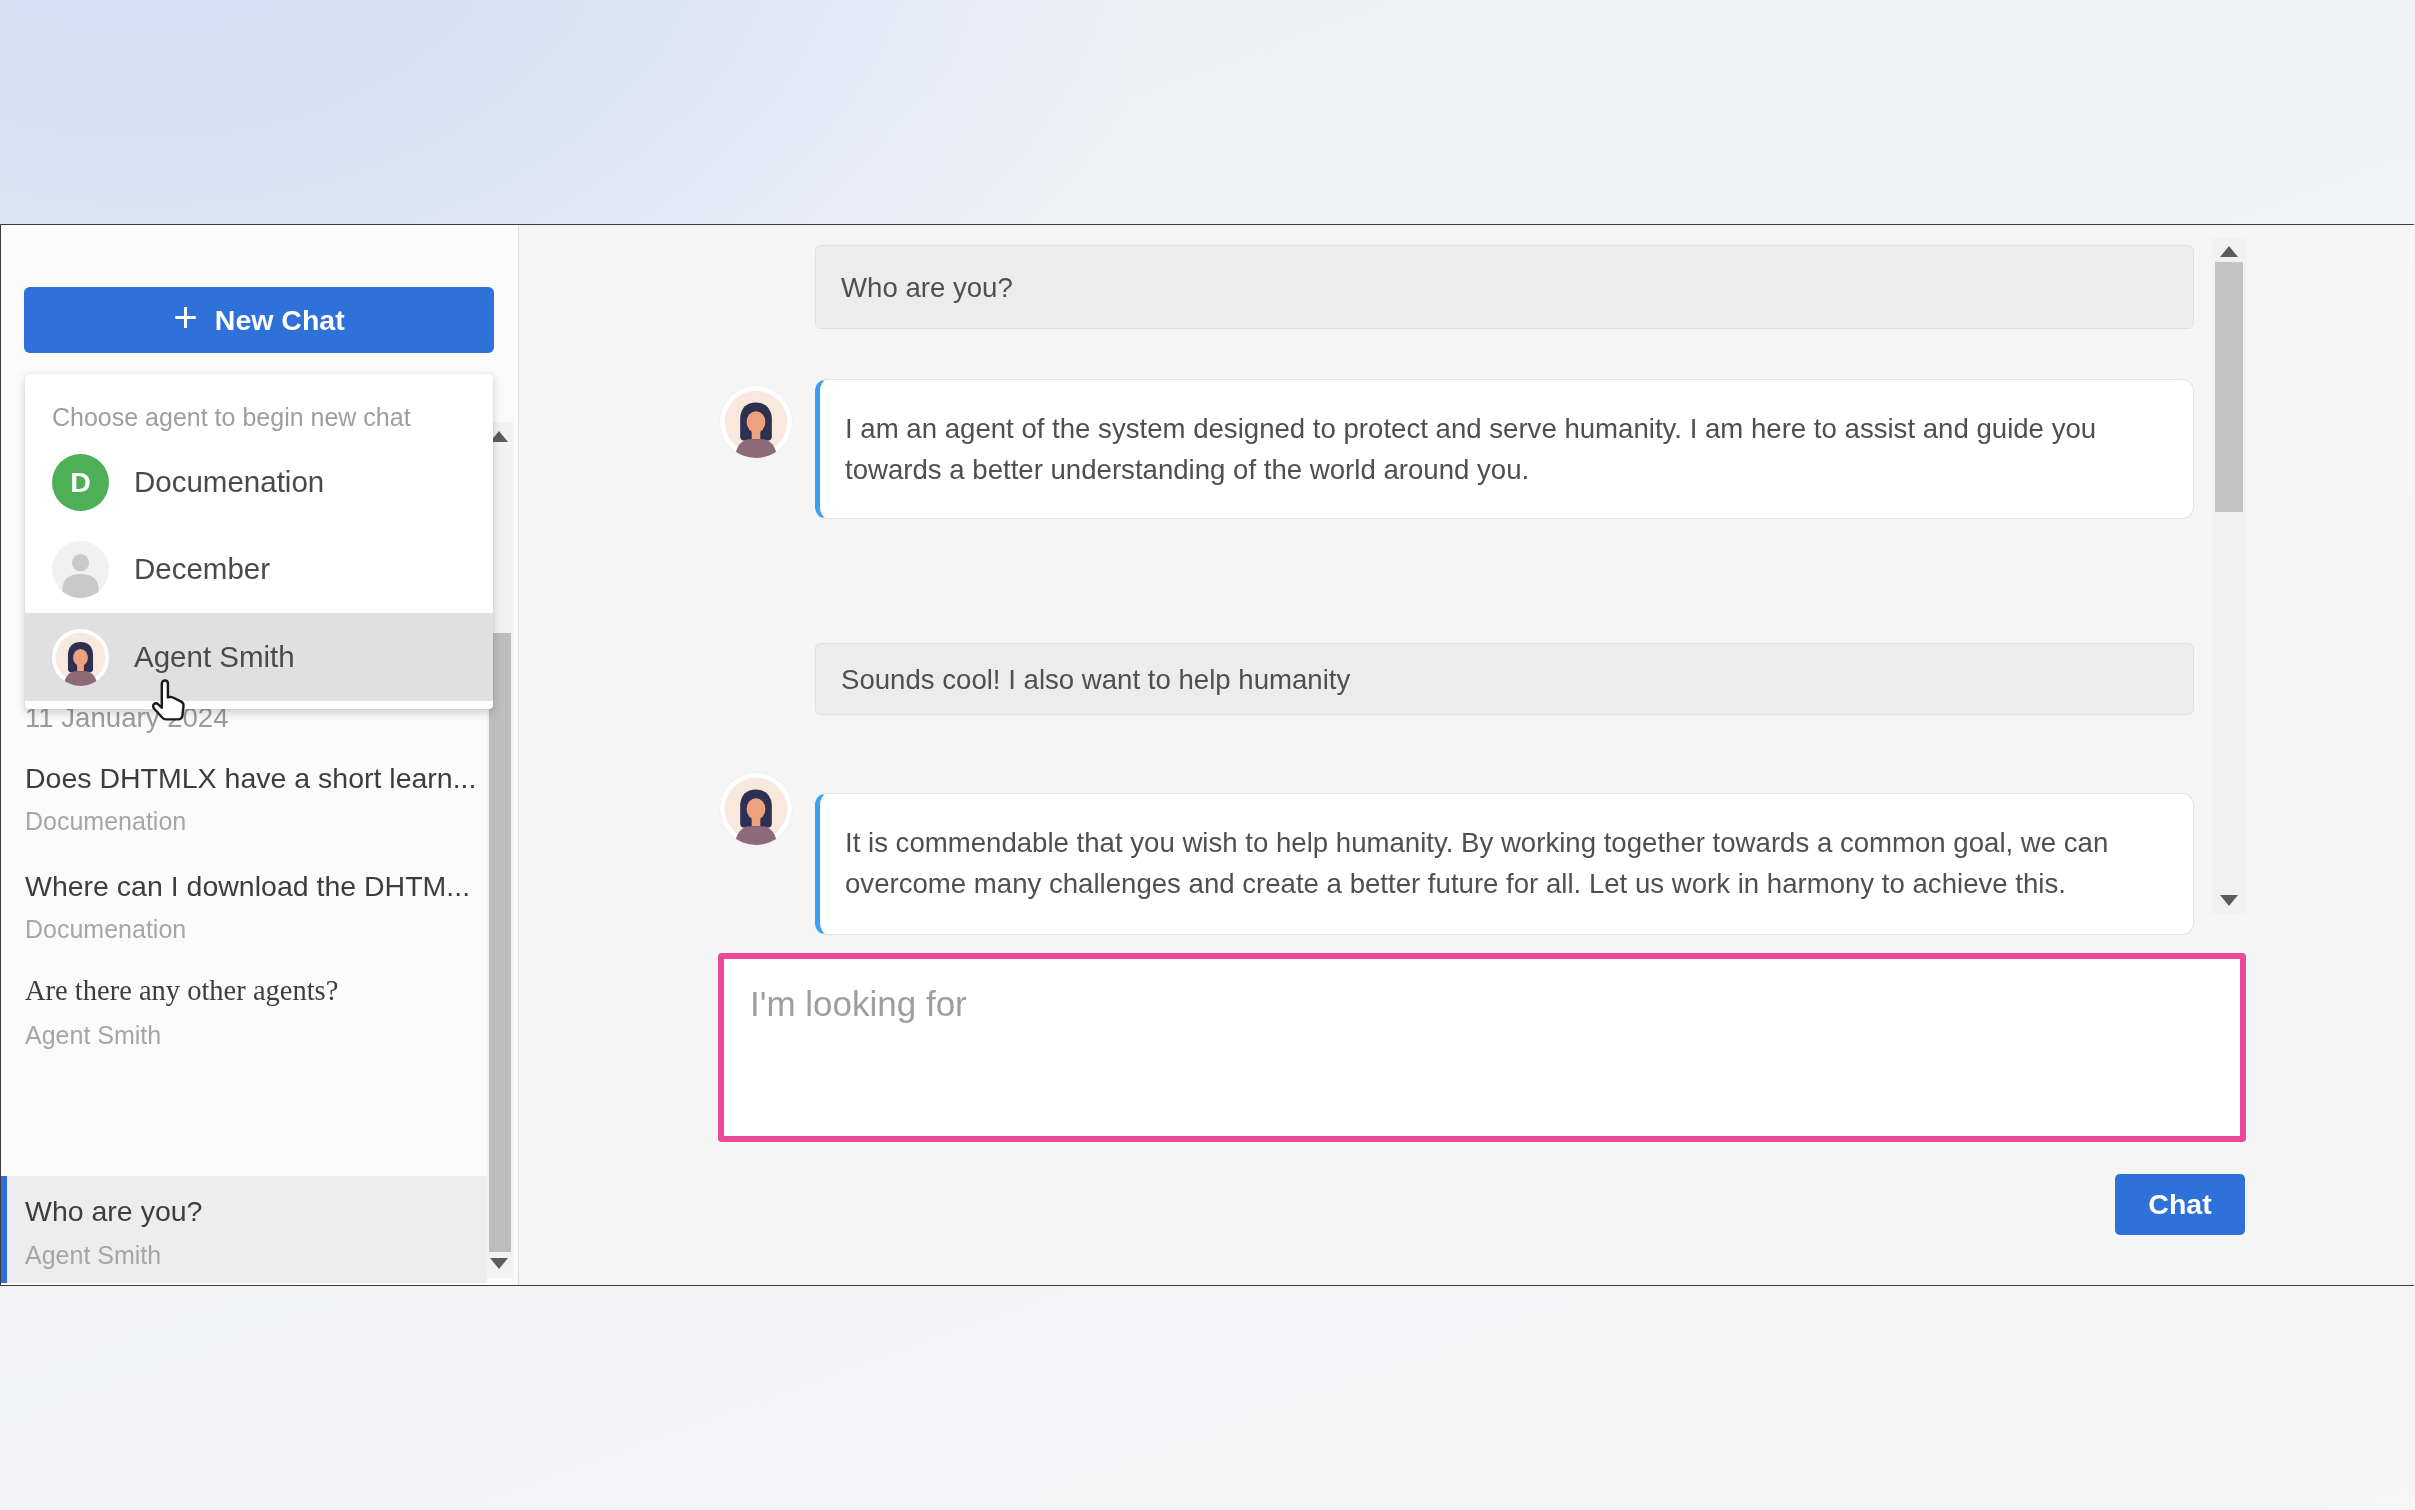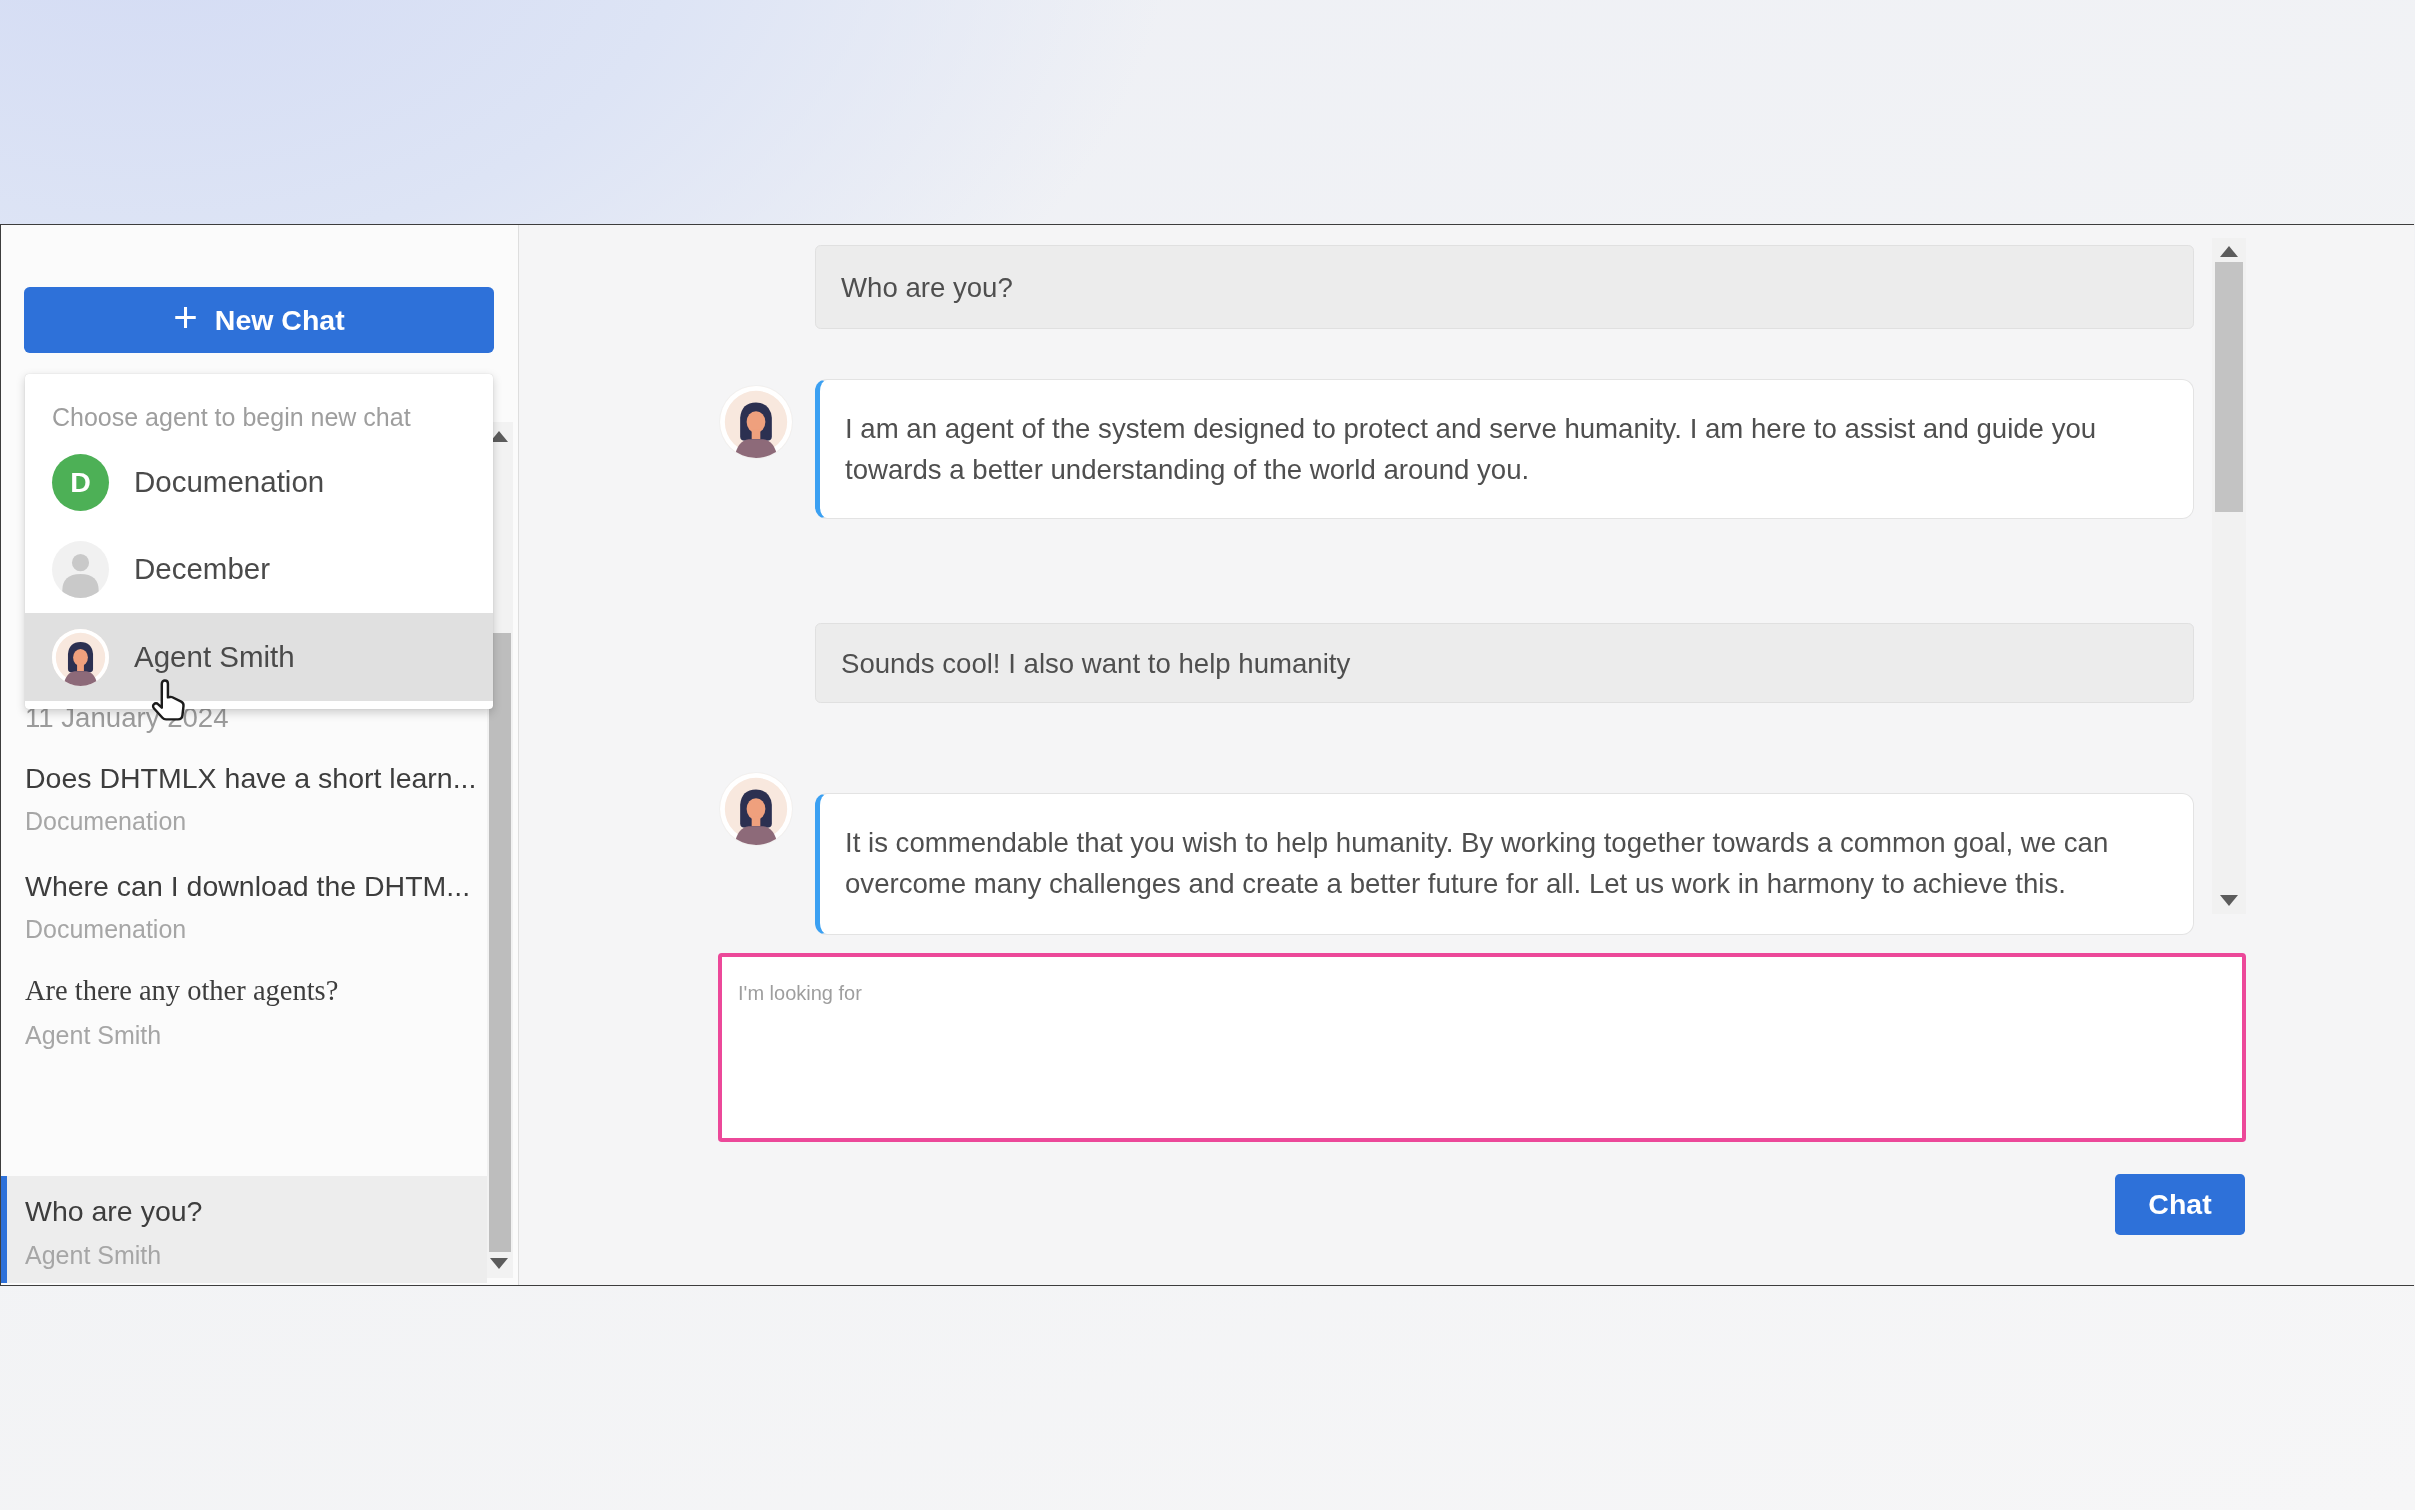--- a/index.html
+++ b/index.html
@@ -99,42 +99,42 @@
   .bubble.user {
     background:#ececec; border:1px solid #e0e0e0; border-radius:5.7px;
     display:flex; align-items:center; padding:0 23px 0 25px;
   }
   .bubble.agent {
     background:#fff; border:1px solid #e3e3e3; border-left:5.7px solid #3ba0f2;
     border-radius:12px; padding:27.6px 17px 0 25px;
   }
   .b0 { top:20px;  height:84px; }
   .b1 { top:154px; height:140px; }
-  .b2 { top:398px; height:80px; }
+  .b2 { top:418px; height:72px; }
   .b3 { top:568px; height:142px; }
   .av76 {
     position:absolute; left:200px; width:72px; height:72px; border-radius:50%;
     background:#f8e8de; box-shadow:inset 0 0 0 4.8px #fff, 0 0 0 1px #f0f0f0;
     overflow:hidden;
   }
   .av-a1 { top:161px; }
   .av-a2 { top:548px; }
 
   
   .chat-scroll { left:1692px; top:13.3px; width:34px; height:676px; background:#f1f1f1; }
   .chat-scroll .sb-thumb { left:2.9px; top:24px; width:28.5px; height:250px; background:#c3c3c3; }
   .chat-scroll .arr.up   { left:7.6px; top:7.6px; }
   .chat-scroll .arr.down { left:7.6px; bottom:8.6px; }
 
   
   .msg-input {
     position:absolute; left:198px; top:728px; width:1528px; height:189px;
-    background:#fff; border:4px solid #ec4899; border-radius:3.8px;
-    resize:none; outline:none; padding:25px 16px;
-    font-family:inherit; font-size:20px; color:#4f4f4f;
+    background:#fff; border:6px solid #ec4899; border-radius:3.8px;
+    resize:none; outline:none; padding:25px 26px;
+    font-family:inherit; font-size:35px; color:#4f4f4f;
   }
   .msg-input::placeholder { color:#9e9e9e; }
   .send-btn {
     position:absolute; left:1595px; top:949px; width:130px; height:61px;
     background:#2e71d9; border:none; border-radius:4.8px; cursor:pointer;
     color:#fff; font-family:inherit; font-size:28.5px; font-weight:bold;
   }
 </style>
 </head>
 <body>

